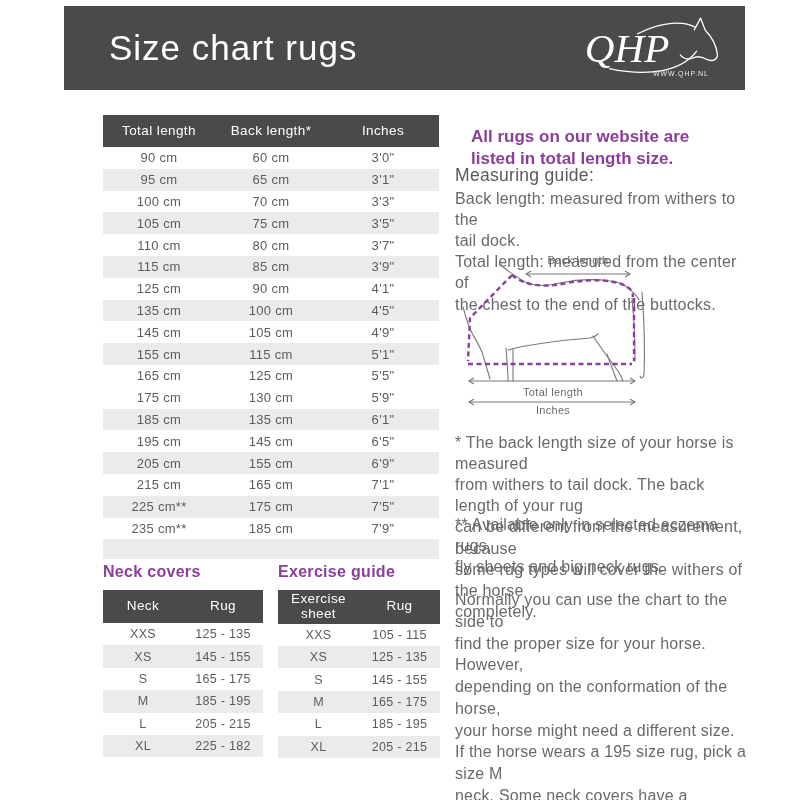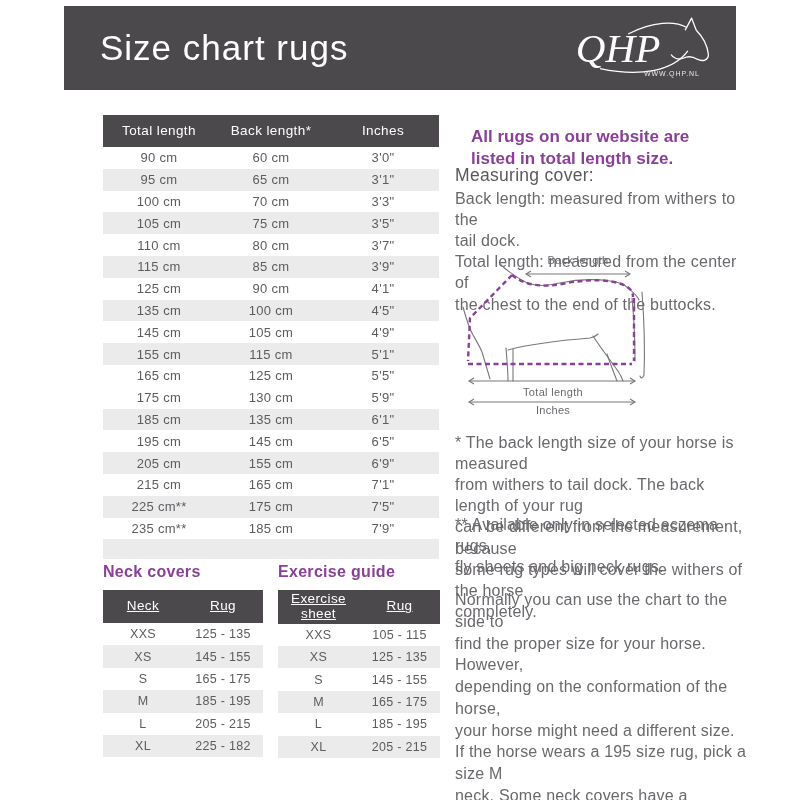--- a/index.html
+++ b/index.html
@@ -1,36 +1,36 @@
 <!DOCTYPE html>
 <html style="--accent_purple: #8a3f98; --header_dark: #4c494c; --stripe: #ebebeb; --text: #5e5b60; --body_text: #6b686d;"><head>
 <meta charset="utf-8">
 <style>
   html,body{margin:0;padding:0;background:#fff;}
   .page{position:relative;width:800px;height:800px;background:#ffffff;overflow:hidden;
         font-family:"Liberation Sans", sans-serif;color:var(--text,#5e5b60);}
 
   
   .bar{position:absolute;left:64px;top:6px;width:672px;height:84px;
-       background:var(--header_dark,#4c494c);display:flex;align-items:center;justify-content:space-between;}
+       background:var(--header_dark,#4c494c);display:flex;align-items:center;justify-content:space-between;padding-left:9px;}
   .bar h1{margin:0 0 0 36px;font-size:35px;font-weight:400;letter-spacing:1px;color:#ffffff;}
   .logo{margin-right:22px;line-height:0;}
 
   
   .tbl{position:absolute;font-size:13px;letter-spacing:.3px;}
   .t-head{display:flex;align-items:center;background:var(--header_dark,#4c494c);
           color:#fff;min-height:32px;text-align:center;line-height:1.1;}
   .t-head span{flex:1;padding:2px 2px;font-size:13.5px;letter-spacing:.4px;}
   .t-row{display:flex;align-items:center;height:21.8px;}
   .t-row span{flex:1;text-align:center;color:var(--text,#5e5b60);}
   .t-row.shaded{background:var(--stripe,#ebebeb);}
   .t-strip{height:20px;background:var(--stripe,#ebebeb);}
   .main-table{left:103px;top:115px;width:336px;}
   .small-table{font-size:12.5px;}
-  .small-table .t-head{min-height:33px;text-decoration:underline;}
+  .small-table .t-head{min-height:33px;}
   .small-table .t-row{height:22.4px;align-items:center;}
   .neck-table{left:103px;top:590px;width:160px;}
   .exercise-table{left:278px;top:590px;width:162px;}
 
   
   .abs{position:absolute;}
   .intro{left:455px;top:110px;width:285px;font-size:17px;font-weight:700;
          color:var(--accent_purple,#8a3f98);line-height:1.28;white-space:pre-line;margin:16px;}
   .mg-title{left:455px;top:165px;width:285px;font-size:17.5px;font-weight:400;
             color:#5b585d;margin:0;letter-spacing:.3px;}
@@ -169,21 +169,21 @@
       <div class="t-row">
         <span>235 cm**</span>
         <span>185 cm</span>
         <span>7'9"</span>
       </div>
       <div class="t-strip"></div>
     </section>
 
   <h2 class="abs intro">All rugs on our website are
 listed in total length size.</h2>
-  <h3 class="abs mg-title">Measuring cover:</h3>
+  <h3 class="abs mg-title">Measuring guide:</h3>
   <p class="abs body-text mg-text">Back length: measured from withers to the
 tail dock.
 Total length: measured from the center of
 the chest to the end of the buttocks.</p>
 
   <svg class="diagram" width="290" height="170" viewBox="0 0 290 170">
 
     <path class="horse" d="M50,14 C58,22 68,28 77,33 C88,37 98,36 110,33 C128,29 146,29 160,31 C168,32 174,34 178,38 C184,43 188,46 189,50"></path>
     <path class="horse" d="M13,57 C16,68 19,78 23,85 C27,92 30,97 32,102 C35,112 38,122 40,129"></path>
     <path class="horse" d="M56,98 C57,110 58,122 58,131"></path>

